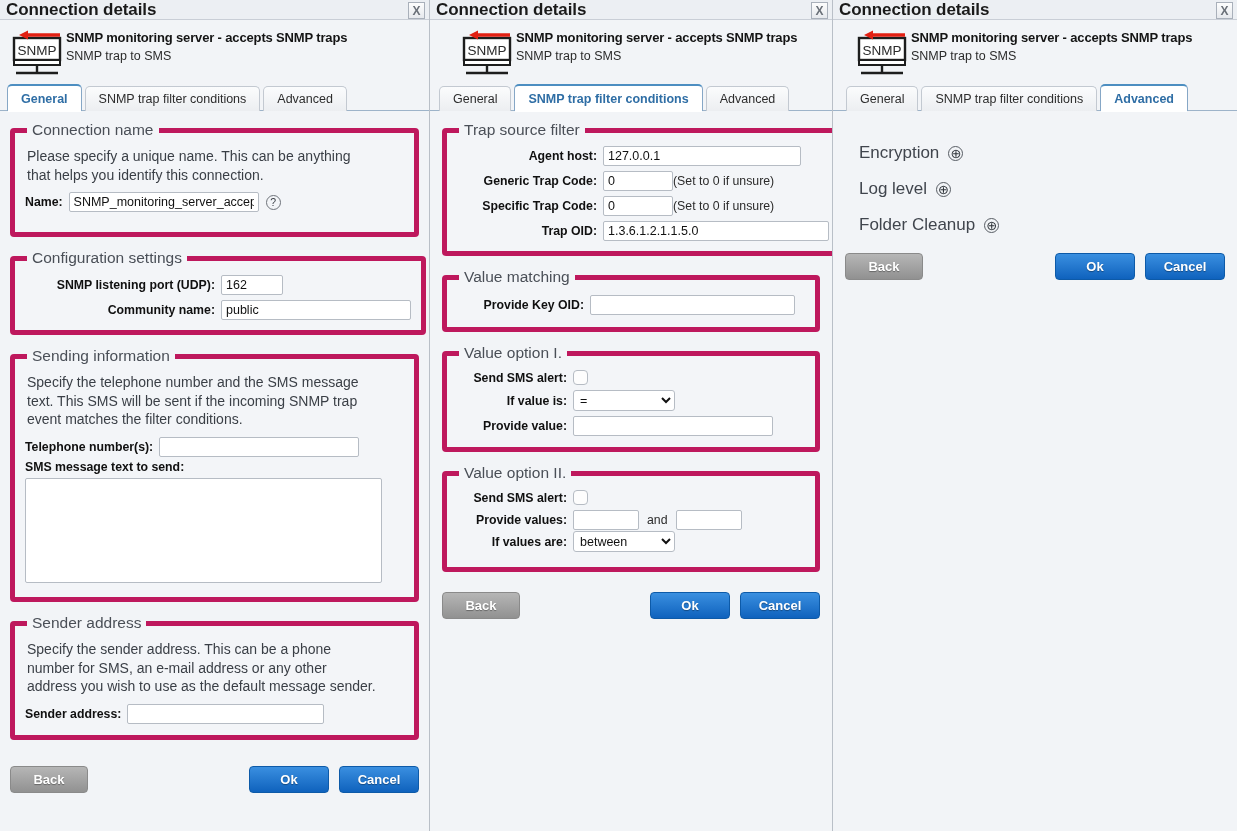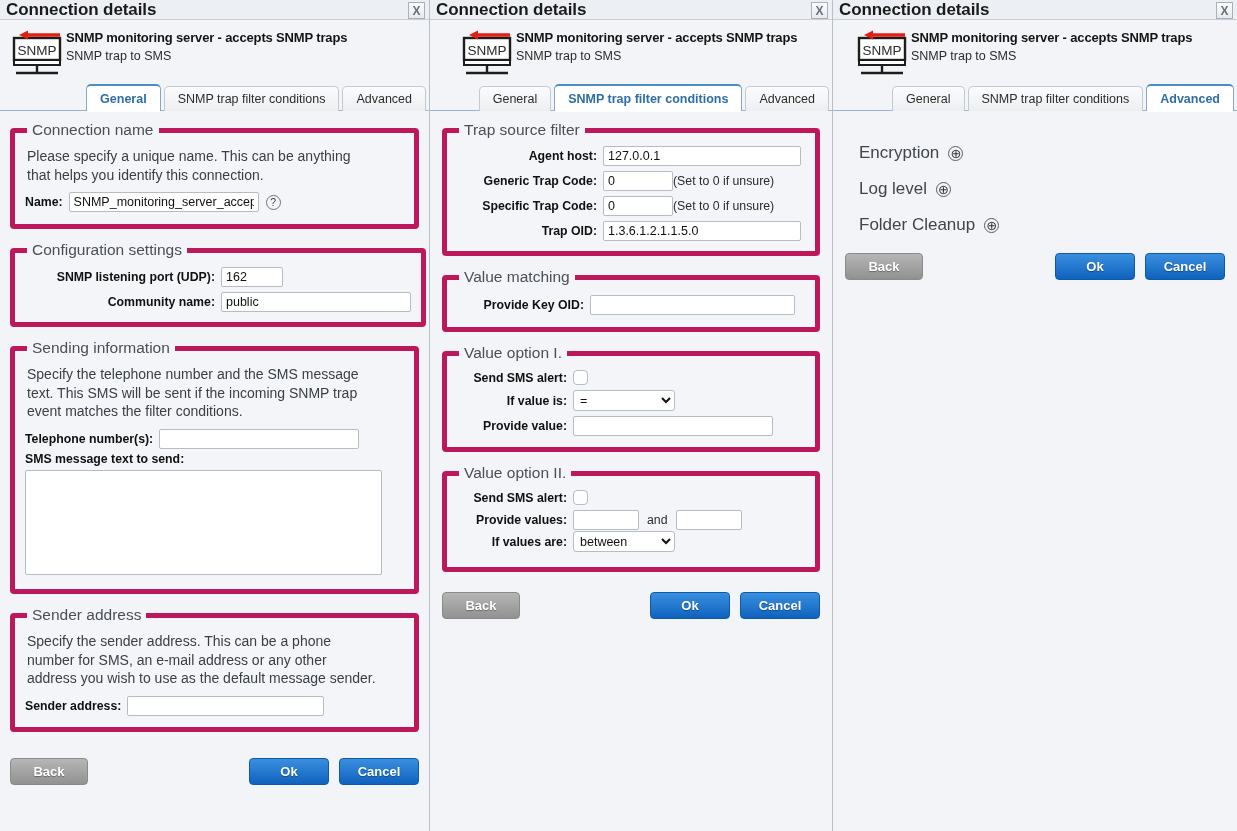--- a/index.html
+++ b/index.html
@@ -61,21 +61,20 @@
   }
   .hdr-sub { font-size: 12.5px; color: #2b2b2b; margin-top: 4px; }
 
   
   .tabs {
     display: flex; align-items: flex-end;
     padding-left: 7px;
     height: 27px;
     margin-top: 6px;
     position: relative;
-    justify-content: flex-end;
   }
   .tabs::after {
     content: ""; position: absolute; left: 0; right: 0; bottom: 0;
     height: 1px; background: #9db3c9;
   }
   .tab {
     height: 25px;
     padding: 0 13px;
     display: flex; align-items: center;
     font-size: 12.5px; color: #2d2d2d;
@@ -243,21 +242,21 @@
       <div class="tab active">General</div>
       <div class="tab">SNMP trap filter conditions</div>
       <div class="tab">Advanced</div>
     </div>
 
     <div class="body">
 
       <fieldset class="grp">
         <legend>Connection name</legend>
         <div class="desc" style="width:335px">Please specify a unique name. This can be anything that helps you identify this connection.</div>
-        <div class="row" style="margin-bottom:2px">
+        <div class="row" style="margin-bottom:10px">
           <span class="lbl">Name:</span>
           <input class="tf" style="width: 190px; margin-left: 6px;" value="SNMP_monitoring_server_accepts">
           <span class="qmark">?</span>
         </div>
       </fieldset>
 
       <fieldset class="grp">
         <legend>Configuration settings</legend>
         <div class="row" style="margin-top:2px">
           <span class="lbl r" style="width:190px">SNMP listening port (UDP):</span>
@@ -345,21 +344,21 @@
           <input class="tf" style="width: 70px; margin-left: 6px;" value="0">
           <span class="note">(Set to 0 if unsure)</span>
         </div>
         <div class="row">
           <span class="lbl r" style="width:140px">Specific Trap Code:</span>
           <input class="tf" style="width: 70px; margin-left: 6px;" value="0">
           <span class="note">(Set to 0 if unsure)</span>
         </div>
         <div class="row" style="margin-bottom:0">
           <span class="lbl r" style="width:140px">Trap OID:</span>
-          <input class="tf" style="width: 198px; margin-left: 6px;" value="1.3.6.1.2.1.1.5.0">
+          <input class="tf" style="width: 226px; margin-left: 6px;" value="1.3.6.1.2.1.1.5.0">
         </div>
       </fieldset>
 
       <fieldset class="grp">
         <legend>Value matching</legend>
         <div class="row" style="margin:3px 0 2px 0">
           <span class="lbl r" style="width:127px">Provide Key OID:</span>
           <input class="tf" style="width: 205px; margin-left: 6px;" value="">
         </div>
       </fieldset>

